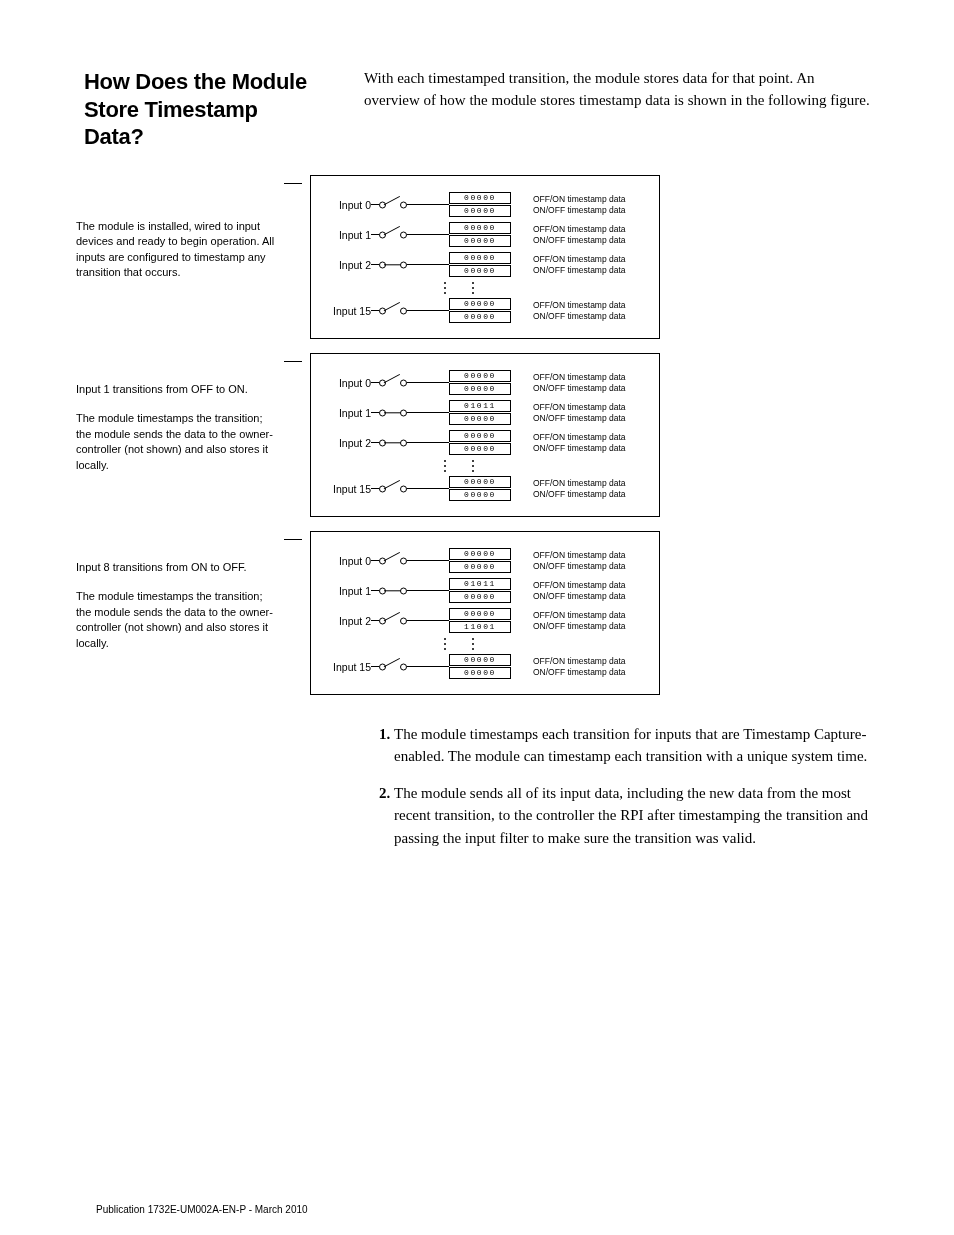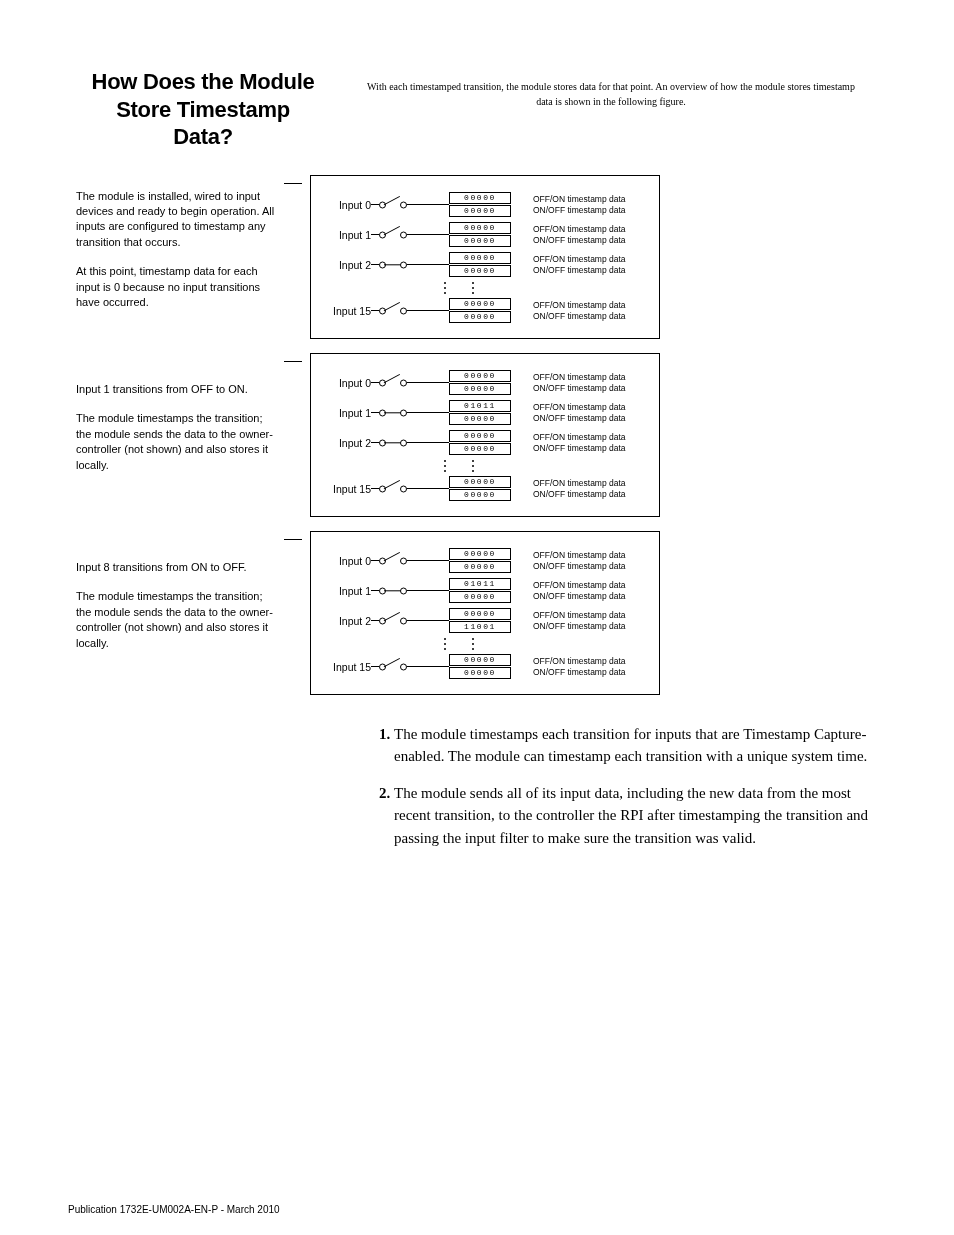--- a/index.html
+++ b/index.html
@@ -25,42 +25,41 @@
     margin-bottom: 60px;
   }
   .running-head .pn { font-weight: bold; margin-right: 14px; }
   .running-head, .running-head * {
     font-family: Arial, Helvetica, sans-serif;
     font-size: 11px;
     color: #000;
   }
   .cols {
     display: flex;
-    gap: 30px;
-    text-align: center;
+    gap: 42px;
   }
   .left-col {
     width: 238px;
     flex: 0 0 238px;
   }
   .right-col {
     flex: 1;
   }
   h2.section-title {
     font-family: Arial, Helvetica, sans-serif;
     font-weight: bold;
     font-size: 22px;
     line-height: 1.25;
     margin: 0;
     letter-spacing: -0.3px;
   }
   .intro {
-    font-size: 10px;
+    font-size: 15px;
     line-height: 1.45;
-    margin: 12px;
+    margin: 0;
   }
   
   .figs {
     margin: 24px 0 0 0;
     padding-left: 202px;   
   }
   .fig-row {
     display: flex;
     align-items: center;
     gap: 8px;
@@ -189,21 +188,21 @@
   }
   .after-figs ol {
     padding-left: 42px;
     margin: 14px 0 0 0;
   }
   .after-figs ol li { margin-bottom: 14px; }
   .after-figs ol li::marker { font-weight: bold; }
   .footer {
     position: absolute;
     bottom: 20px;
-    left: 68px;
+    left: 96px;
     font-family: Arial, Helvetica, sans-serif;
     font-size: 10px;
   }
 </style>
 </head>
 <body>
 
 <div class="page">
 
   <div class="cols">
@@ -212,21 +211,20 @@
     </div>
     <div class="right-col">
       <p class="intro">With each timestamped transition, the module stores data for that point. An overview of how the module stores timestamp data is shown in the following figure.</p>
     </div>
   </div>
 
   <div class="figs" id="figs-container">
       <div class="fig-row">
         <div class="fig-caption">
           <p>The module is installed, wired to input devices and ready to begin operation. All inputs are configured to timestamp any transition that occurs.</p>
-          <p>At this point, timestamp data for each input is 0 because no input transitions have occurred.</p>
         </div>
         <div class="callout-line"></div>
         <div class="module-box">
           <div class="input-row">
             <span class="input-label">Input 0</span>
             <span class="wire"></span>
             <span class="switch open">
               <span class="arm"></span>
             </span>
             <span class="trace"></span>

